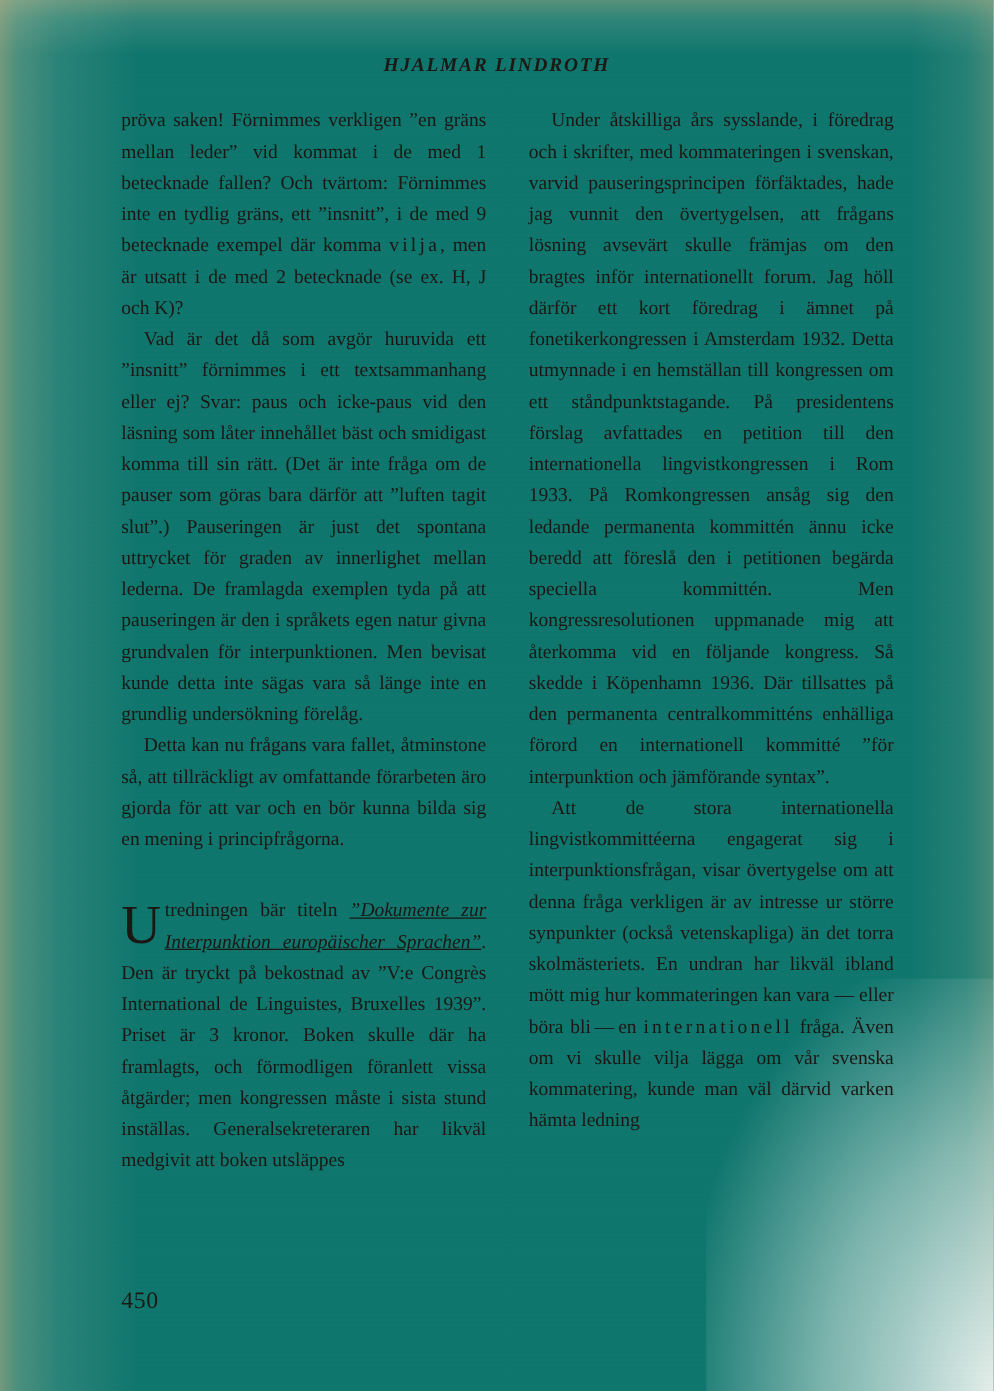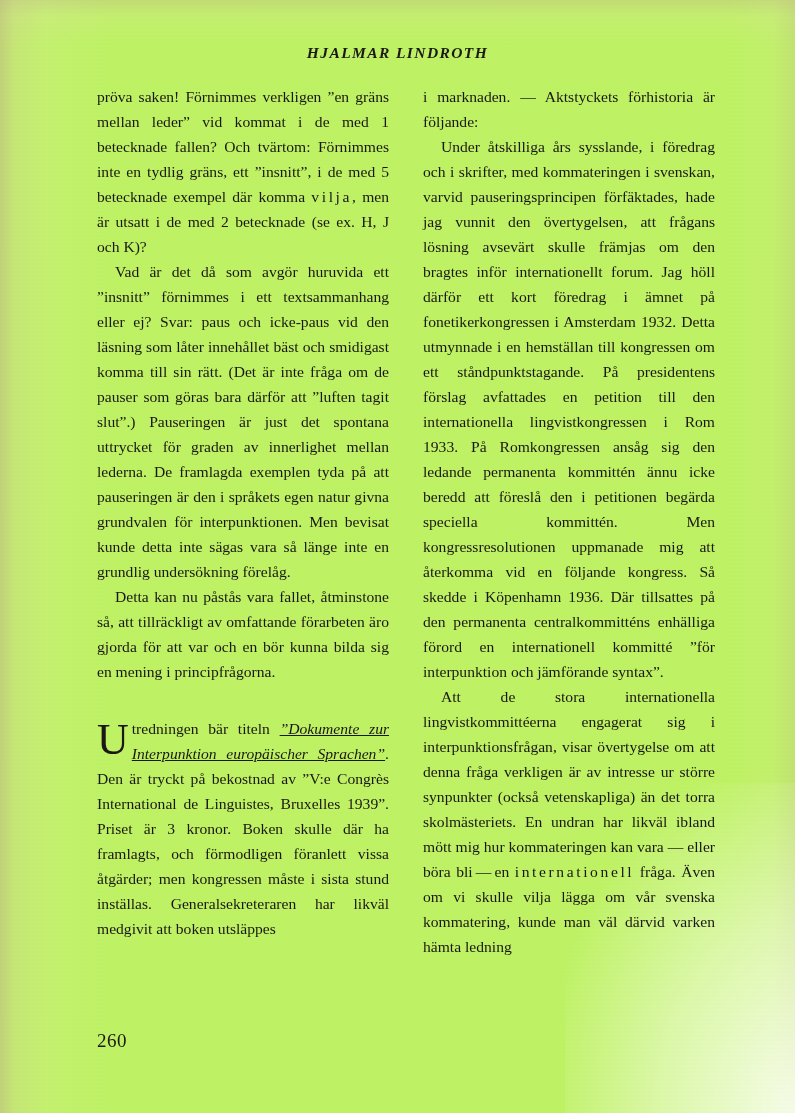--- a/index.html
+++ b/index.html
@@ -8,21 +8,21 @@
     padding: 0;
     background: #ffffff;
   }
 
   
   #page {
     position: relative;
     width: 795px;
     height: 1113px;
     overflow: hidden;
-    background: #bef264;
+    background: #0f766e;
     font-family: "Liberation Serif", "DejaVu Serif", serif;
     color: #1a1713;
     -webkit-font-smoothing: antialiased;
   }
 
   
   #scan-shade-left {
     position: absolute;
     top: 0; left: 0;
     width: 120px; height: 100%;
@@ -165,31 +165,30 @@
   <div id="scan-shade-top"></div>
   <div id="scan-shade-left"></div>
   <div id="scan-shade-right"></div>
   <div id="scan-shade-br"></div>
 
   <div id="running-head">HJALMAR LINDROTH</div>
 
   <div id="body-columns">
 
     <div id="column-left" class="column">
-      <p class="para no-indent"><span>pröva saken! Förnimmes verkligen ”en gräns mellan leder” vid kommat i de med 1 betecknade fallen? Och tvärtom: Förnimmes inte en tydlig gräns, ett ”insnitt”, i de med 5 betecknade exempel där komma </span><span class="sperr">vilja</span><span>, men är utsatt i de med 2 betecknade (se ex. H, J och K)?</span></p>
+      <p class="para no-indent"><span>pröva saken! Förnimmes verkligen ”en gräns mellan leder” vid kommat i de med 1 betecknade fallen? Och tvärtom: Förnimmes inte en tydlig gräns, ett ”insnitt”, i de med 9 betecknade exempel där komma </span><span class="sperr">vilja</span><span>, men är utsatt i de med 2 betecknade (se ex. H, J och K)?</span></p>
       <p class="para"><span>Vad är det då som avgör huruvida ett ”insnitt” förnimmes i ett textsammanhang eller ej? Svar: paus och icke-paus vid den läsning som låter innehållet bäst och smidigast komma till sin rätt. (Det är inte fråga om de pauser som göras bara därför att ”luften tagit slut”.) Pauseringen är just det spontana uttrycket för graden av innerlighet mellan lederna. De framlagda exemplen tyda på att pauseringen är den i språkets egen natur givna grundvalen för interpunktionen. Men bevisat kunde detta inte sägas vara så länge inte en grundlig undersökning förelåg.</span></p>
-      <p class="para"><span>Detta kan nu påstås vara fallet, åtminstone så, att tillräckligt av omfattande  förarbeten äro gjorda för att var och en bör kunna bilda sig en mening i principfrågorna.</span></p>
+      <p class="para"><span>Detta kan nu frågans vara fallet, åtminstone så, att tillräckligt av omfattande  förarbeten äro gjorda för att var och en bör kunna bilda sig en mening i principfrågorna.</span></p>
       <div class="block-gap"></div>
       <p class="dropcap-para no-indent"><span class="dropcap">U</span><span>tredningen bär titeln </span><span class="ital">”Dokumente zur Interpunktion europäischer Sprachen”</span><span>. Den är tryckt på bekostnad av ”V:e Congrès International de Linguistes, Bruxelles 1939”. Priset är 3 kronor. Boken skulle där ha framlagts, och förmodligen föranlett vissa åtgärder; men kongressen måste i sista stund inställas. Generalsekreteraren har likväl medgivit att boken utsläppes</span></p>
     </div>
 
     <div id="column-right" class="column">
-      <p class="para no-indent"><span>i marknaden. — Aktstyckets förhistoria är följande:</span></p>
       <p class="para"><span>Under åtskilliga års sysslande, i föredrag och i skrifter, med kommateringen i svenskan, varvid pauseringsprincipen förfäktades, hade jag vunnit den övertygelsen, att frågans lösning avsevärt skulle främjas om den bragtes inför internationellt forum. Jag höll därför ett kort föredrag i ämnet på fonetikerkongressen i Amsterdam 1932. Detta utmynnade i en hemställan till kongressen om ett ståndpunktstagande. På presidentens förslag avfattades en petition till den internationella lingvistkongressen i Rom 1933. På Romkongressen ansåg sig den ledande permanenta kommittén ännu icke beredd att föreslå den i petitionen begärda speciella kommittén. Men kongressresolutionen uppmanade mig att återkomma vid en följande kongress. Så skedde i Köpenhamn 1936. Där tillsattes på den permanenta centralkommitténs enhälliga förord en internationell kommitté ”för interpunktion och jämförande syntax”.</span></p>
       <p class="para"><span>Att de stora internationella lingvistkommittéerna engagerat sig i interpunktionsfrågan, visar övertygelse om att denna fråga verkligen är av intresse ur större synpunkter (också vetenskapliga) än det torra skolmästeriets. En undran har likväl ibland mött mig hur kommateringen kan vara — eller böra bli — en </span><span class="sperr">internationell</span><span> fråga. Även om vi skulle vilja lägga om vår svenska kommatering, kunde man väl därvid varken hämta ledning</span></p>
     </div>
 
   </div>
 
-  <div id="folio">260</div>
+  <div id="folio">450</div>
 
   <div id="grain"></div>
 </div>
 
 </body></html>

